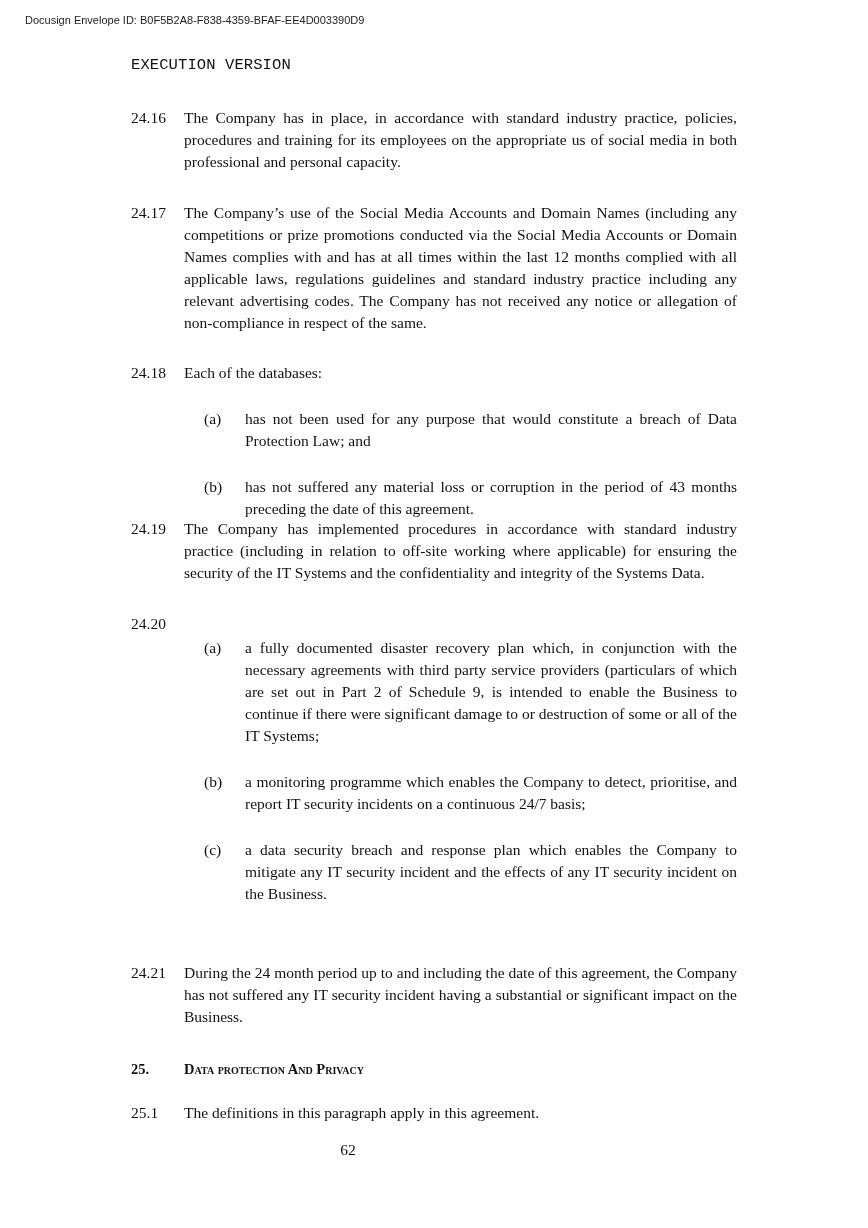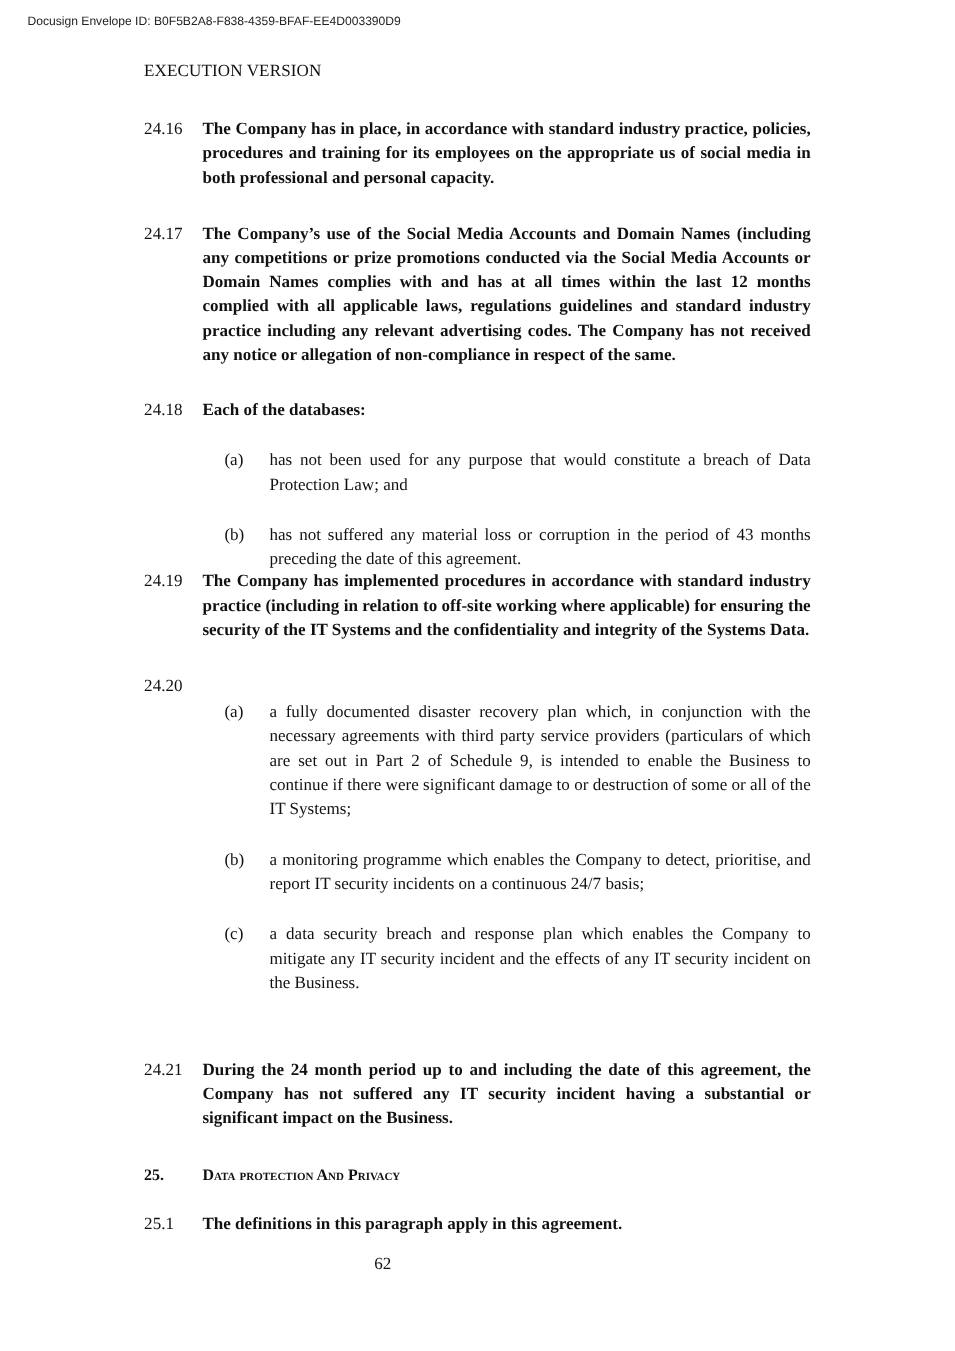--- a/index.html
+++ b/index.html
@@ -3,26 +3,26 @@
   <meta charset="utf-8">
   <style>
     html, body { margin: 0; padding: 0; background: #ffffff; }
     body { width: 868px; height: 1228px; position: relative; overflow: hidden; color: #111; }
     .envelope {
       position: absolute; left: 25px; top: 14px;
       font-family: "Liberation Sans", sans-serif; font-size: 11px; color: #222;
     }
     .exec {
       position: absolute; left: 131px; top: 56px;
-      font-family: Liberation Serif, serif; font-size: 15.5px; letter-spacing: 0.1px;
+      font-family: Liberation Mono, monospace; font-size: 15.5px; letter-spacing: 0.1px;
     }
     .serif { font-family: "Liberation Serif", serif; font-size: 15.5px; line-height: 22px; }
     .clause { position: absolute; left: 131px; width: 606px; }
     .clause .num { position: absolute; left: 0; top: 0; text-align: center; }
-    .clause .body { margin-left: 53px; text-align: justify; font-weight: bold; }
+    .clause .body { margin-left: 53px; text-align: justify; }
     .sub { position: relative; margin-left: 73px; margin-top: 9px; }
     .sub .lbl { position: absolute; left: 0; top: 0; }
     .sub .txt { margin-left: 41px; text-align: justify; margin-top: 24px; }
     .tail { margin-left: 73px; margin-top: 9px; text-align: justify; }
     .heading { position: absolute; left: 131px; top: 1061px; font-family: "Liberation Serif", serif; font-weight: bold; font-size: 14.5px; }
     .heading .hnum { position: absolute; left: 0; }
     .heading .htitle { position: absolute; left: 53px; white-space: nowrap; font-variant: small-caps; }
     .pageno { position: absolute; left: 0; width: 696px; top: 1139px; text-align: center; }
   </style>
 </head>

